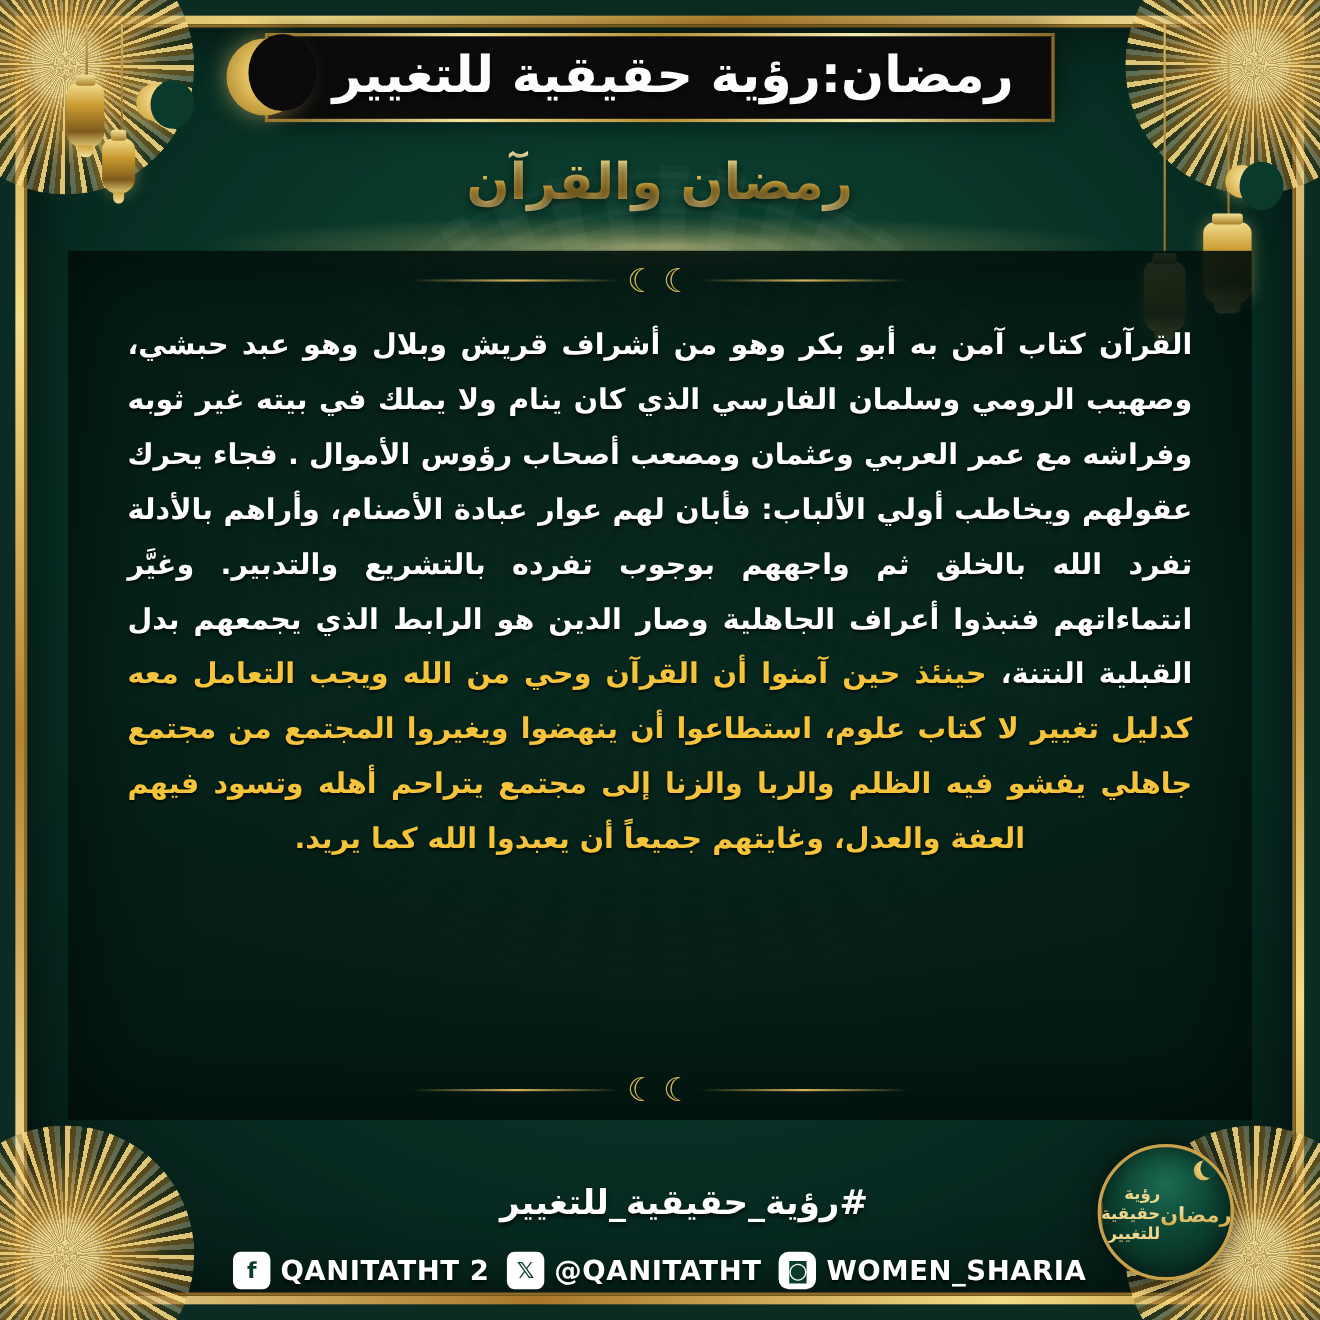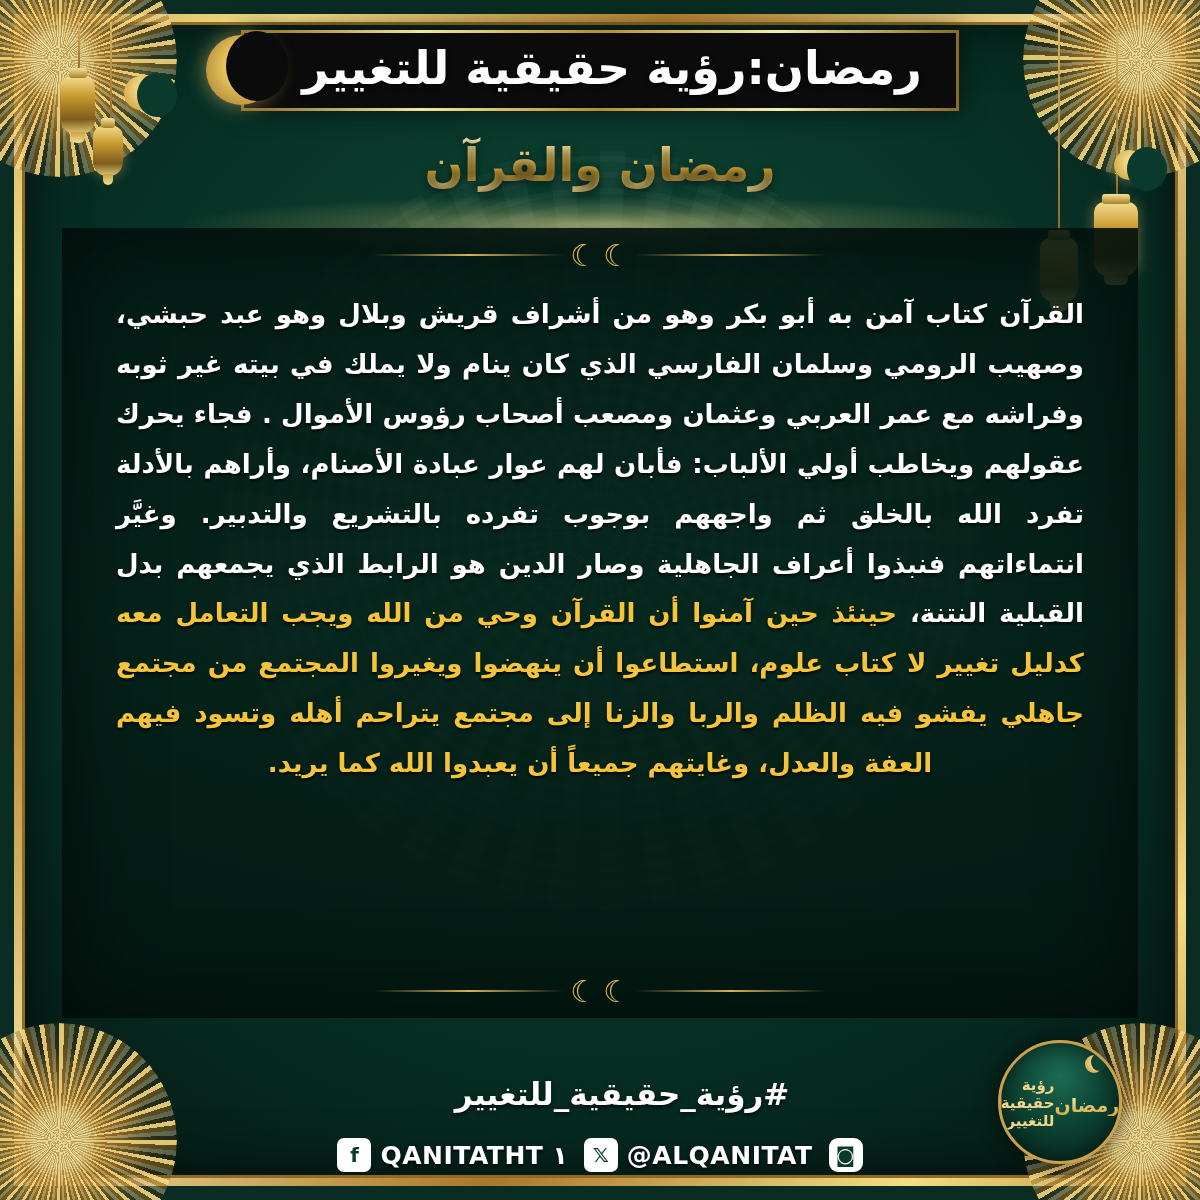--- a/index.html
+++ b/index.html
@@ -359,28 +359,29 @@
       <span>☾</span>
       <span class="rule"></span>
     </div>
   </div>
 
   <div class="hashtag">#رؤية_حقيقية_للتغيير</div>
 
   <div class="socials">
     <div class="social">
       <span class="glyph">f</span>
-      <span class="handle">QANITATHT ١</span>
+      <span class="handle">QANITATHT 2</span>
     </div>
     <div class="social">
       <span class="glyph">𝕏</span>
-      <span class="handle">@ALQANITAT</span>
+      <span class="handle">@QANITATHT</span>
     </div>
     <div class="social">
       <span class="glyph ig">◙</span>
+      <span class="handle">WOMEN_SHARIA</span>
     </div>
   </div>
 
   <div class="logo-badge">
     <span class="lg-moon"></span>
     <span class="lg-top">رمضان</span>
     <span class="lg-sub">رؤية حقيقية للتغيير</span>
     <span class="lg-book"></span>
   </div>
 

